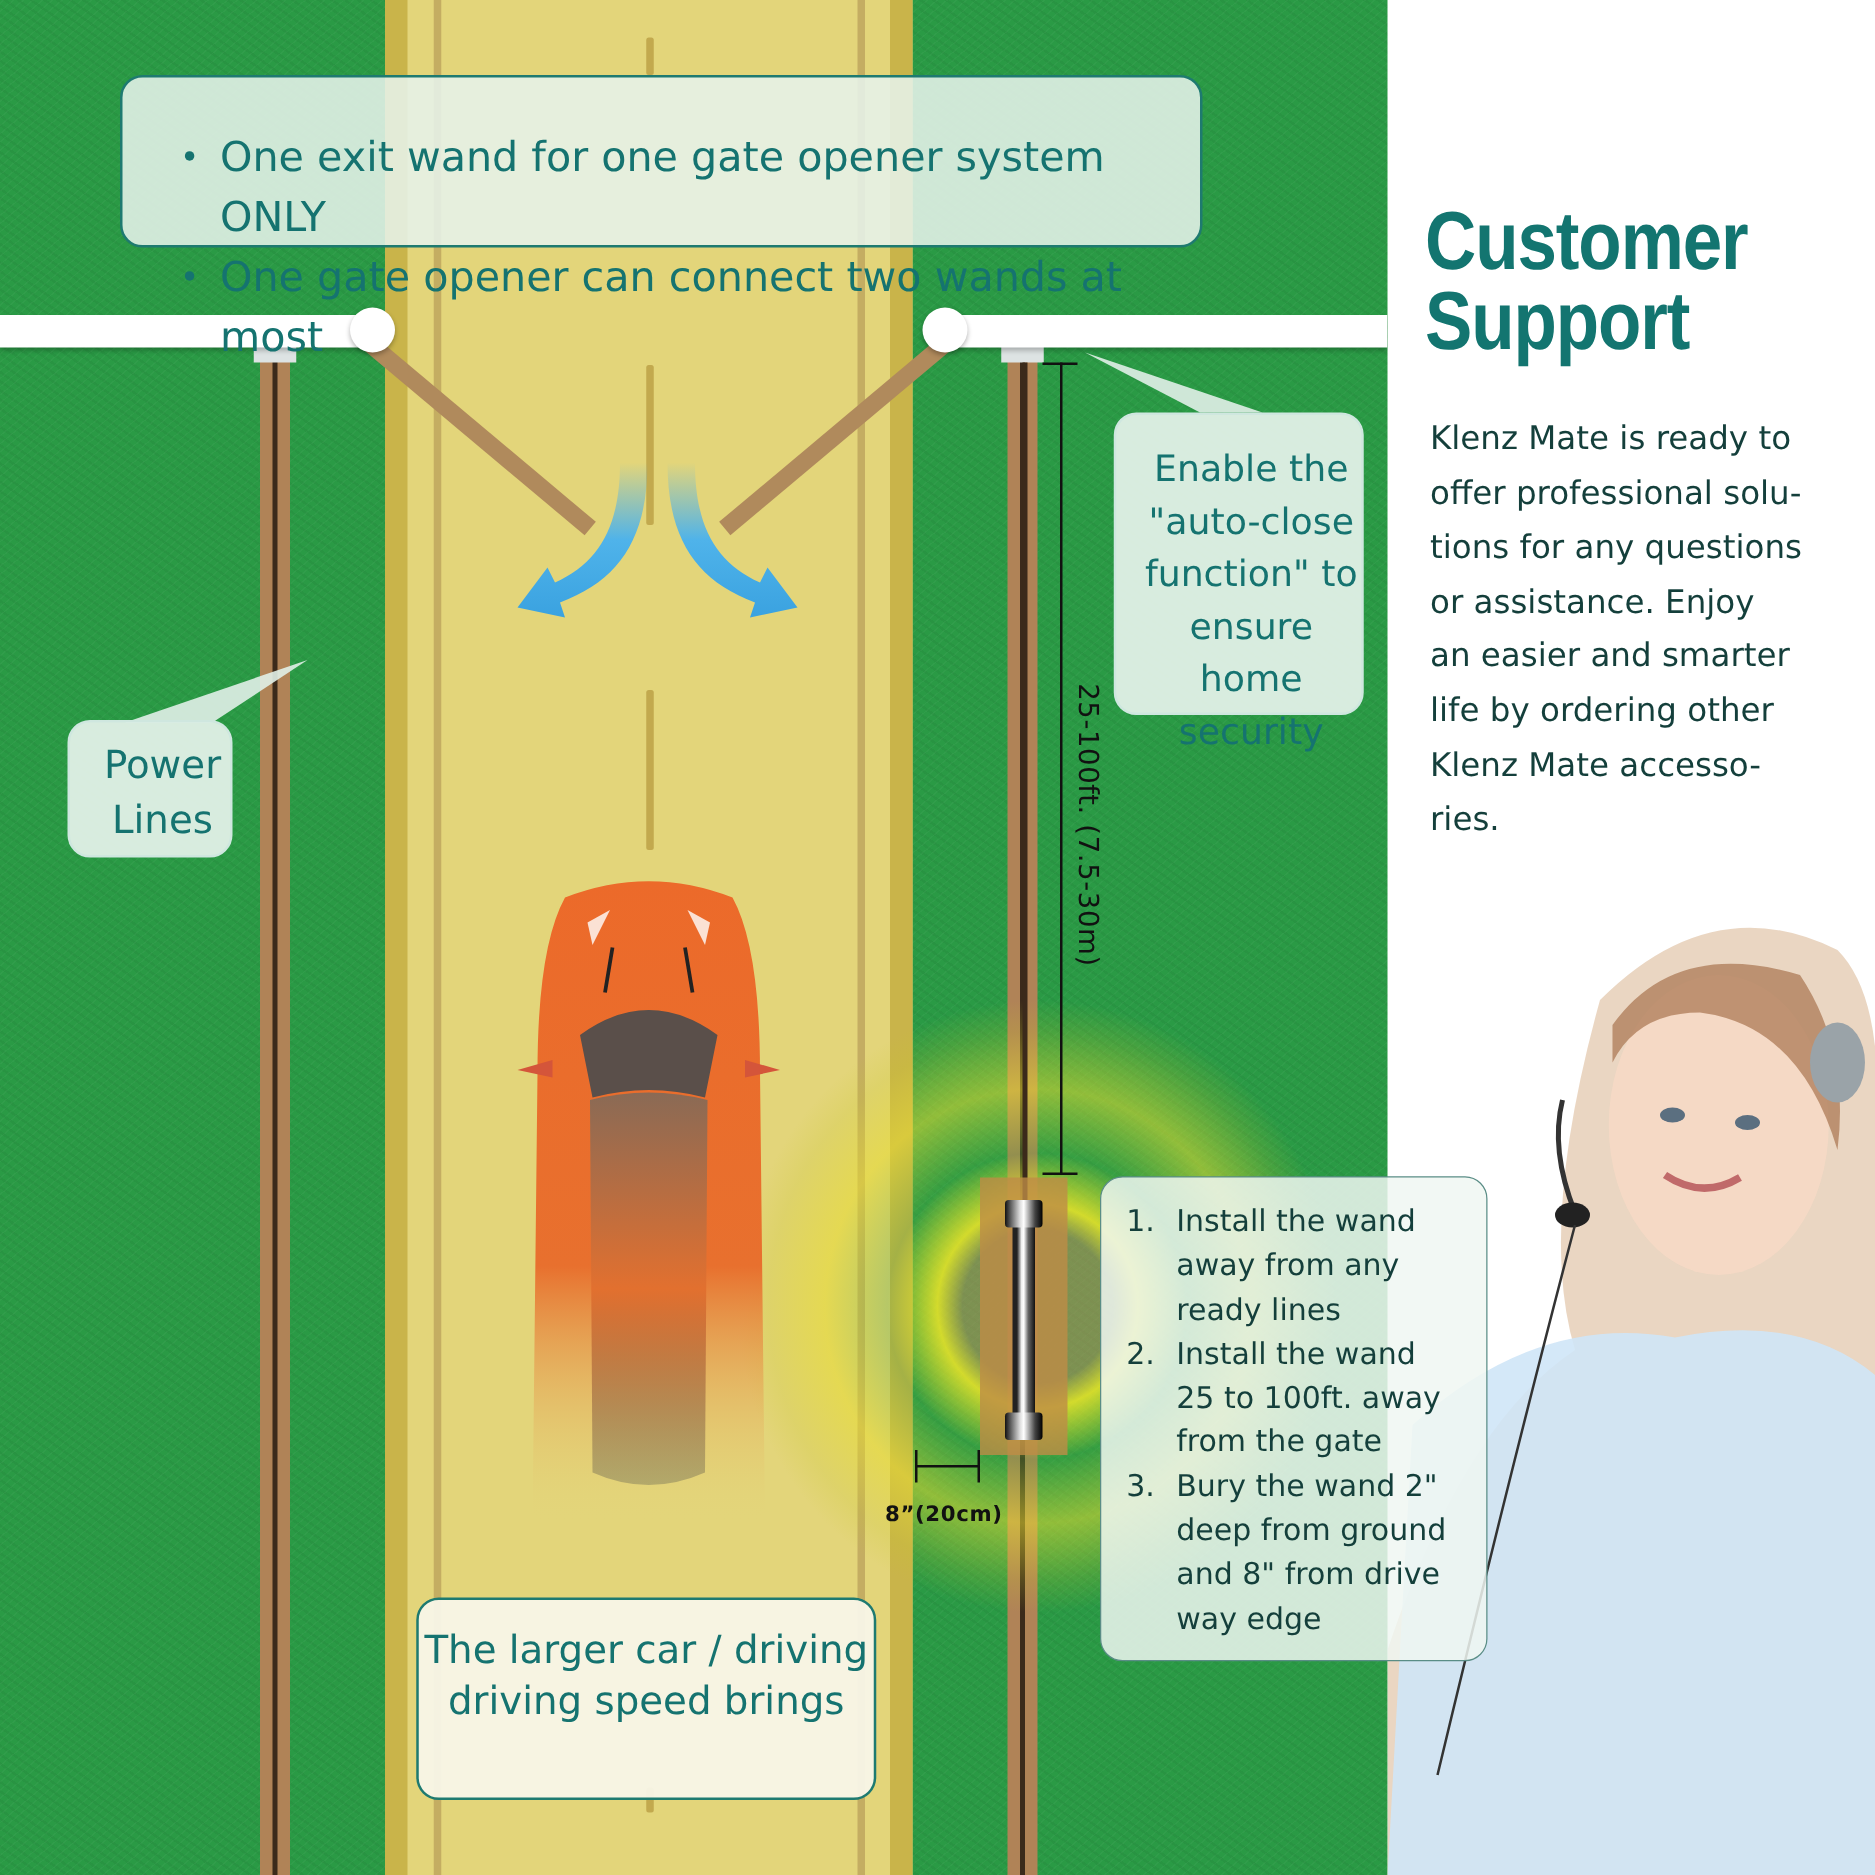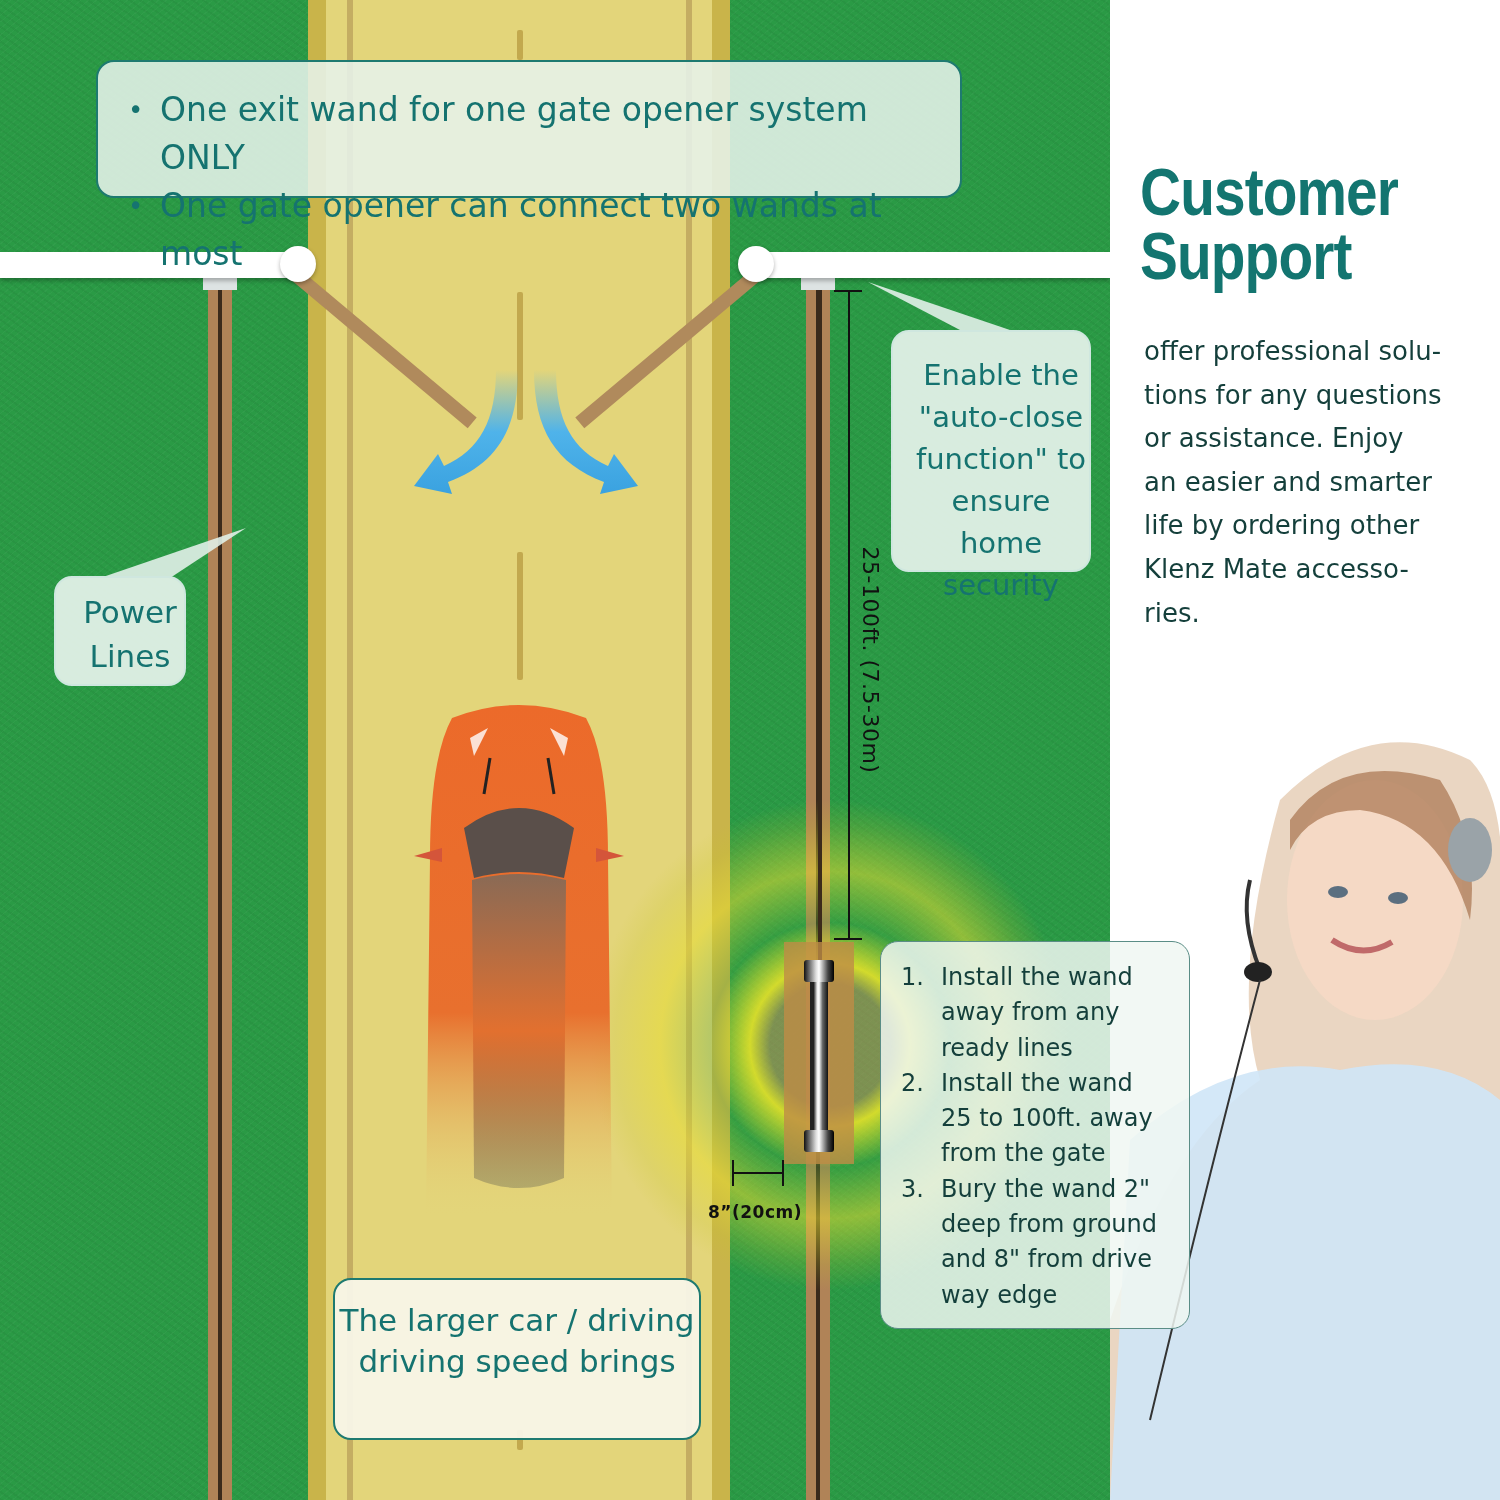--- a/index.html
+++ b/index.html
@@ -20,21 +20,21 @@
   .pole::after { content:""; position:absolute; left:10px; top:0; width:4px; height:100%; background:#3b2a1b; }
   .pole-cap { position:absolute; top:276px; width:34px; height:14px; background:#dde3e3; }
   .gate-bar { position:absolute; top:252px; height:26px; background:#ffffff; box-shadow:0 3px 4px rgba(0,0,0,0.25); }
   .hinge { position:absolute; width:36px; height:36px; border-radius:50%; background:#ffffff; box-shadow:0 2px 4px rgba(0,0,0,0.3); }
   .arm { position:absolute; height:14px; background:#b08a5c; transform-origin:0 50%; }
   .callout { position:absolute; background:rgba(235,245,240,0.9); border:2px solid #1e7a70; border-radius:18px; color:#157370; box-sizing:border-box; }
   .callout.soft { border-color:#cfe7df;padding-left:20px; }
   .top-box { left:96px; top:60px; width:866px; height:138px; padding:24px 30px; font-size:33px; line-height:48px; background:rgba(230,242,235,0.88); }
   .top-box li { list-style:none; position:relative; padding-left:32px; }
   .top-box li::before { content:"•"; position:absolute; left:0; top:0; font-size:26px; }
-  .top-box ul { margin:0; padding:0; }
+  .top-box ul { margin:16px; padding:0; }
   .auto-box { left:891px; top:330px; width:200px; height:242px; text-align:center; font-size:29px; line-height:42px; padding-top:22px; }
   .power-box { left:54px; top:576px; width:132px; height:110px; text-align:center; font-size:31px; line-height:44px; padding-top:12px; }
   .sens-box { left:333px; top:1278px; width:368px; height:162px; text-align:center; font-size:31px; line-height:41px; padding-top:20px; background:rgba(248,246,232,0.95); }
   .steps-box { left:880px; top:941px; width:310px; height:388px; padding:18px 16px 10px 20px; font-size:24px; line-height:35.3px; color:#143f3b; border-color:#5a8d86; border-width:1.5px; background:rgba(240,247,242,0.85); }
   .steps-box ol { margin:0; padding:0; list-style:none; }
   .steps-box li { display:flex; }
   .steps-box .num { width:40px; flex:none; }
   .dim-v { position:absolute; left:848px; top:290px; width:2px; height:650px; background:#111; }
   .dim-cap { position:absolute; height:2px; background:#111; }
   .dim-label-v { position:absolute; left:870px; top:660px; transform:translate(-50%,-50%) rotate(90deg); font-size:22px; color:#111; white-space:nowrap; letter-spacing:0.5px; }
@@ -208,20 +208,21 @@
       </span>
     </li>
   </ol>
 </div>
 
 <div class="panel-title">
   <div>Customer</div>
   <div>Support</div>
 </div>
 <div class="panel-body">
+  <div>Klenz Mate is ready to</div>
   <div>offer professional solu-</div>
   <div>tions for any questions</div>
   <div>or assistance. Enjoy</div>
   <div>an easier and smarter</div>
   <div>life by ordering other</div>
   <div>Klenz Mate accesso-</div>
   <div>ries.</div>
 </div>
 
 </body></html>

